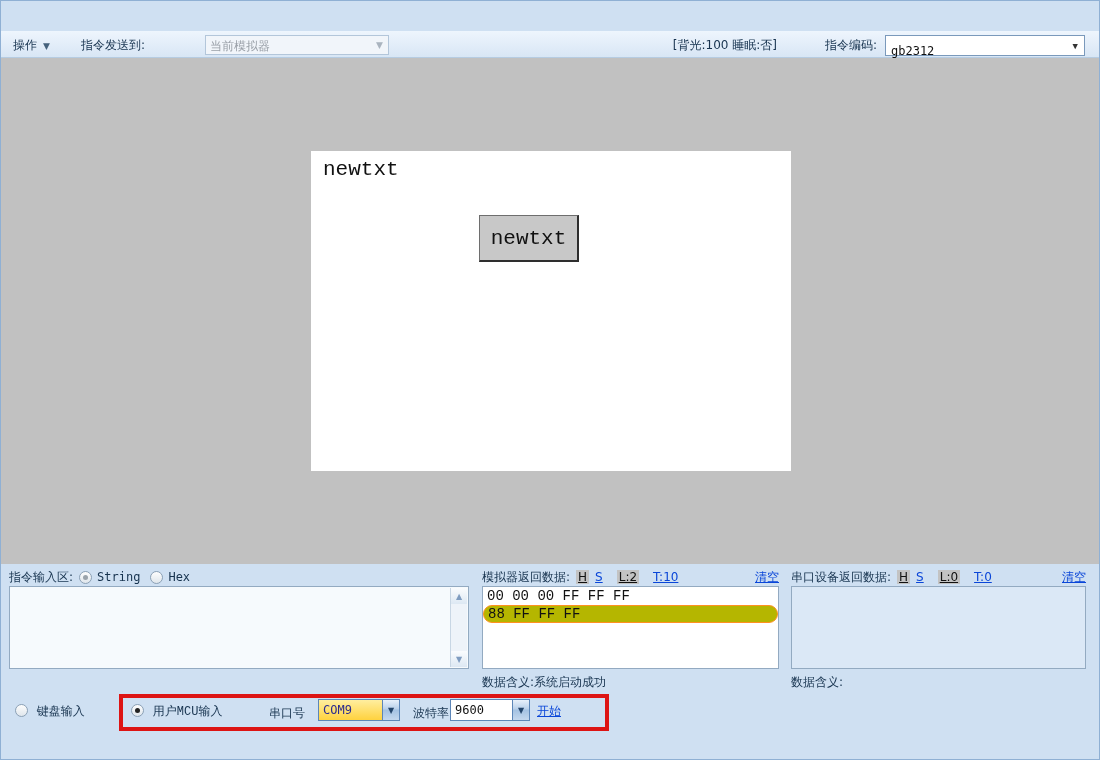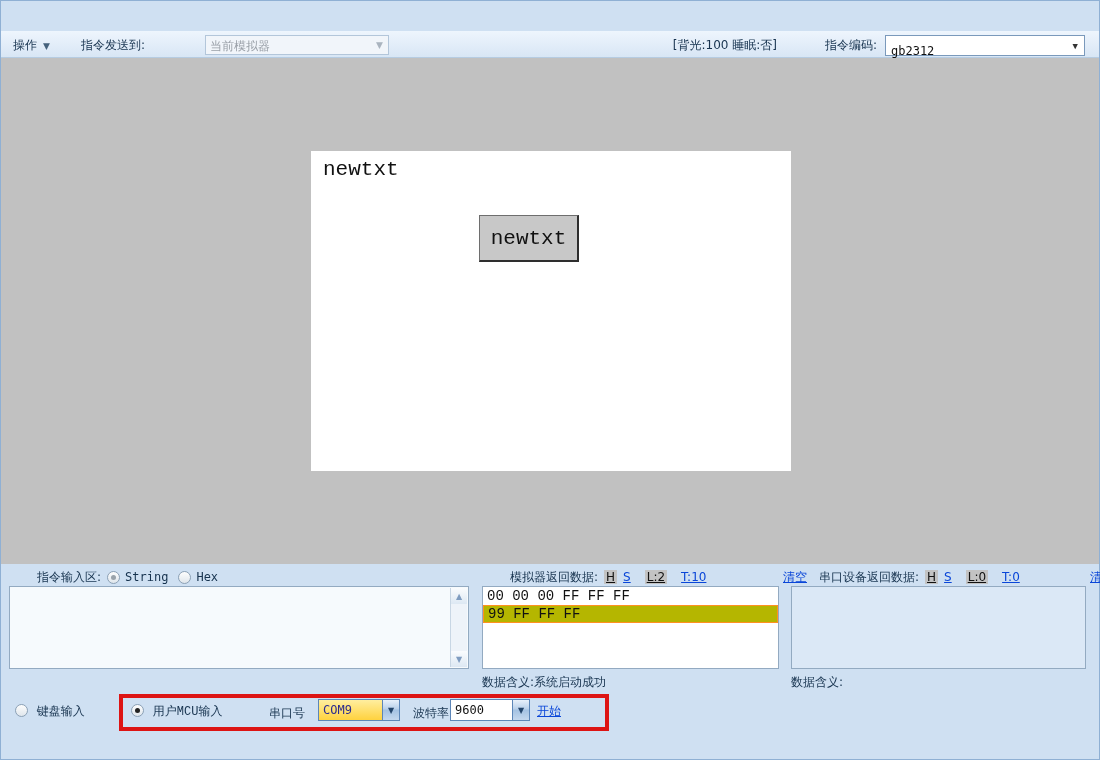--- a/index.html
+++ b/index.html
@@ -44,21 +44,21 @@
   .hmi-canvas { position:absolute; left:310px; top:93px; width:480px; height:320px; background:#ffffff; }
   .canvas-text { position:absolute; left:12px; top:7px; font-family:"Liberation Mono","DejaVu Sans Mono",monospace;
     font-size:21px; color:#111; }
   .canvas-button { position:absolute; left:168px; top:64px; width:100px; height:47px;
     background:#c8c8c8; border:1px solid #6e6e6e; border-right:2px solid #2e2e2e; border-bottom:2px solid #2e2e2e;
     display:flex; align-items:center; justify-content:center;
     font-family:"Liberation Mono","DejaVu Sans Mono",monospace; font-size:21px; color:#111; cursor:default; }
 
   
   .bottom-panel { position:absolute; left:0; top:563px; width:100%; height:170px; background:#cfe0f2; }
-  .hdr { position:absolute; top:5px; height:16px; display:flex; align-items:center; white-space:nowrap;margin-left:28px; }
+  .hdr { position:absolute; top:5px; height:16px; display:flex; align-items:center; white-space:nowrap; }
   .hdr-label { color:#17334f; }
   .chip { background:#c3c3c3; color:#111; text-decoration:underline; padding:0 2px; margin-left:6px; cursor:pointer; }
   .lnk { color:#0a46d8; text-decoration:underline; margin-left:6px; cursor:pointer; }
   .hdr .push { margin-left:auto; }
 
   #input-header { left:8px; }
   #sim-header { left:481px; width:297px; }
   #serial-header { left:790px; width:295px; }
 
   .radio { display:inline-block; width:13px; height:13px; border-radius:50%;
@@ -72,21 +72,21 @@
   .cmd-scrollbar { position:absolute; right:1px; top:1px; width:17px; height:79px; background:#eef3f9;
     border-left:1px solid #c8d6e4; }
   .sb-btn { position:absolute; left:0; width:16px; height:16px; display:flex; align-items:center; justify-content:center;
     font-size:8px; color:#7f9cc0; background:linear-gradient(#fafcfe,#dde8f3); cursor:pointer; }
   .sb-up { top:0; } .sb-down { bottom:0; }
 
   .listbox { position:absolute; top:22px; height:83px; border:1px solid #93aac1; overflow:hidden; }
   #sim-list { left:481px; width:297px; background:#ffffff; }
   #serial-list { left:790px; width:295px; background:#dbe8f6; }
   .list-row { height:18px; line-height:18px; padding-left:4px;
-    font-family:"Liberation Mono","DejaVu Sans Mono",monospace; font-size:14px; color:#111; cursor:default; }
+    font-family:"Liberation Mono","DejaVu Sans Mono",monospace; font-size:14px; color:#111; cursor:default;border-radius:9px; }
   .list-row.selected { background:#b5b600; border:1px solid #ff9021; line-height:16px; }
 
   .meaning { position:absolute; top:110px; color:#17334f; }
   #sim-meaning { left:481px; }
   #serial-meaning { left:790px; }
 
   
   .ctl { position:absolute; white-space:nowrap; }
   .red-rect { position:absolute; left:118px; top:130px; width:490px; height:37px;
     border:4px solid #dd1414; pointer-events:none; }
@@ -168,21 +168,21 @@
     <div class="cmd-input">
       <span></span>
       <div class="cmd-scrollbar">
         <div class="sb-btn sb-up">▲</div>
         <div class="sb-btn sb-down">▼</div>
       </div>
     </div>
 
     <div class="listbox" id="sim-list">
       <div class="list-row">00 00 00 FF FF FF</div>
-      <div class="list-row selected">99 FF FF FF</div>
+      <div class="list-row selected">88 FF FF FF</div>
     </div>
 
     <div class="listbox" id="serial-list"></div>
 
     <div class="meaning" id="sim-meaning"><span>数据含义:</span><span>系统启动成功</span></div>
     <div class="meaning" id="serial-meaning"><span>数据含义:</span><span></span></div>
 
     <div class="ctl" style="left:14px; top:139px;">
       <span class="radio"></span>
       <span class="radio-label" style="font-family:inherit">键盘输入</span>

